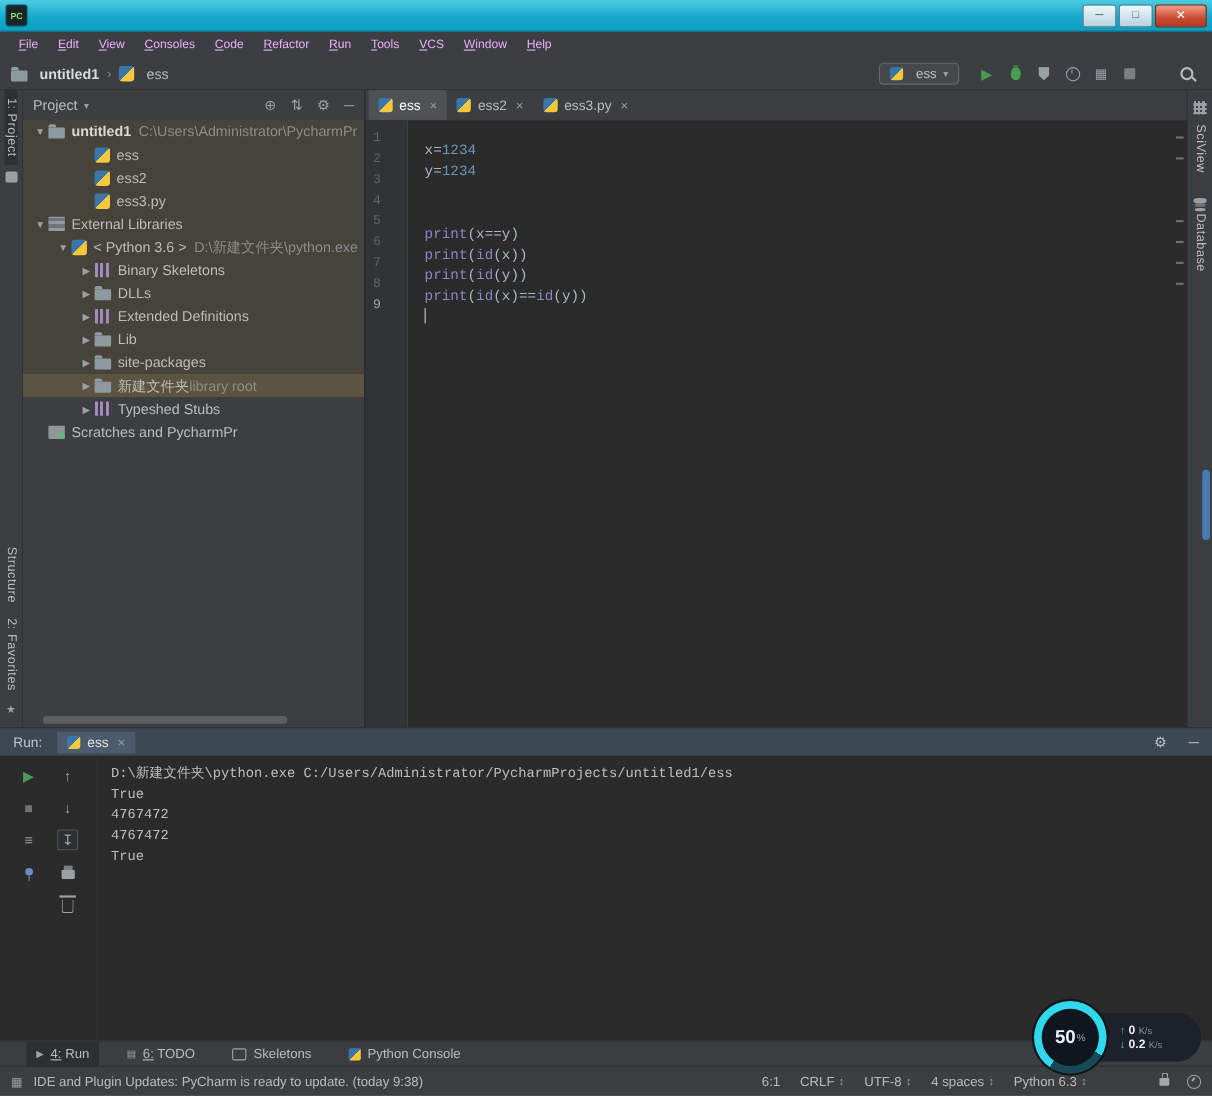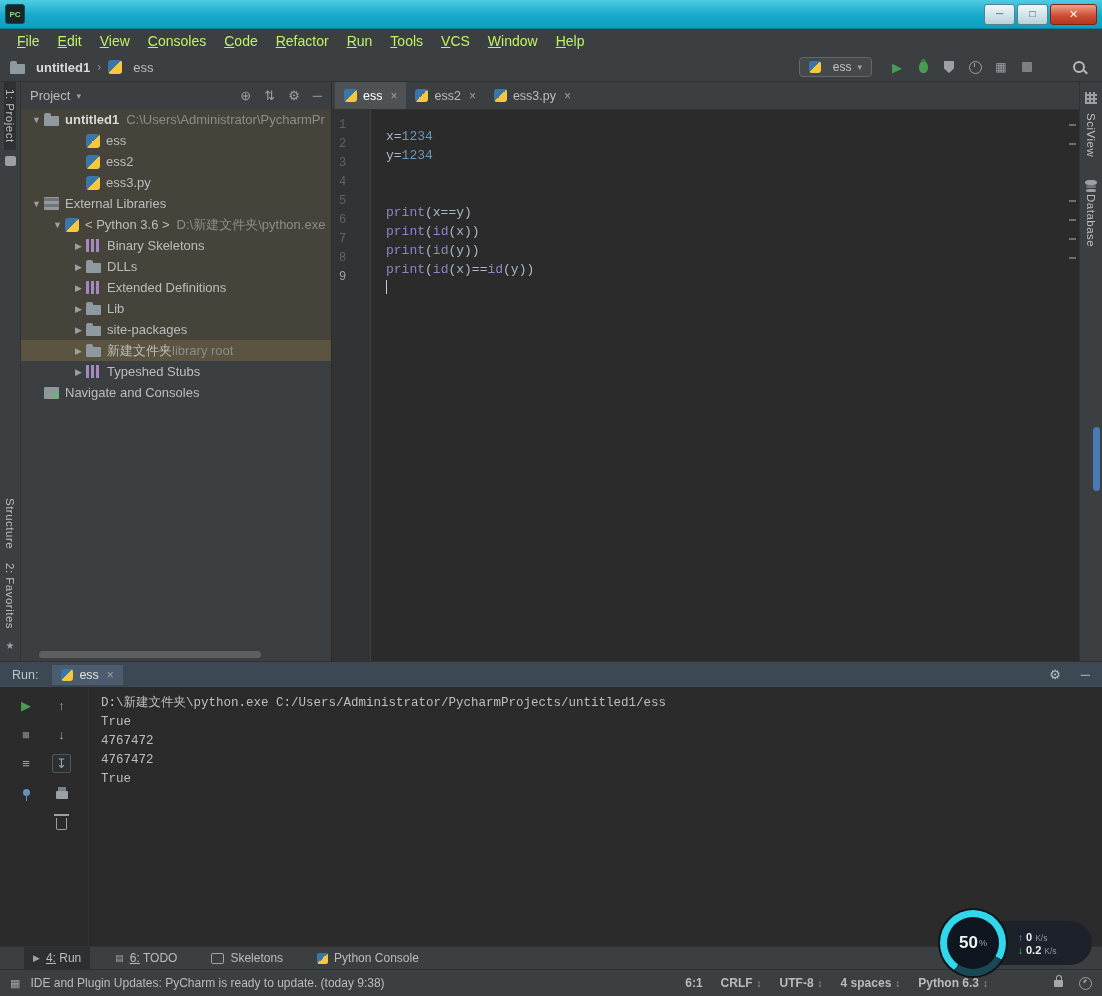--- a/index.html
+++ b/index.html
@@ -13,21 +13,21 @@
             color:#8ee06e;font-size:8px;font-weight:bold;display:flex;align-items:center;justify-content:center;margin-right:7px;}
   .title-text{font-size:12.5px;color:#0a262e;white-space:nowrap;overflow:hidden;text-overflow:ellipsis;max-width:820px;}
   .win-btns{margin-left:auto;display:flex;gap:2px;}
   .win-btn{width:29px;height:19px;border:1px solid #55828f;border-radius:3px;
            background:linear-gradient(#eef7fa,#b9d2db);color:#34505a;font-size:10px;line-height:1;
            display:flex;align-items:center;justify-content:center;}
   .win-btn.close{width:45px;background:linear-gradient(#efa188,#cc4a31 60%,#b03a22);border-color:#7d2413;color:#fff;font-size:11px;}
 
   
   .menubar{height:24px;flex:0 0 auto;display:flex;align-items:center;padding:0 8px;background:#3c3f41;}
-  .menu-item{display:inline-block;color:#bef264;font-size:14px;padding:2px 9px;}
+  .menu-item{display:inline-block;color:#f0abfc;font-size:11px;padding:2px 9px;}
   .mnemonic::first-letter{text-decoration:underline;}
 
   
   .navbar{height:28px;flex:0 0 auto;display:flex;align-items:center;padding:0 10px;background:#3c3f41;border-bottom:1px solid #2f3133;}
   .breadcrumb{display:flex;align-items:center;}
   .crumb{display:flex;align-items:center;gap:5px;color:#bbb;font-size:13px;}
   .crumb.bold .crumb-label{font-weight:bold;color:#dadada;}
   .crumb-sep{color:#8a8a8a;margin:0 7px;font-size:12px;}
   .nav-right{margin-left:auto;display:flex;align-items:center;}
   .run-combo{display:flex;align-items:center;gap:6px;background:#45494a;border:1px solid #646868;border-radius:4px;
@@ -131,21 +131,21 @@
   .bs-item{display:flex;align-items:center;gap:6px;color:#bbb;font-size:12px;padding:2px 9px;height:18px;}
   .bs-item.active{background:#2d3032;}
   .bs-glyph{color:#9fa3a6;font-size:9px;}
   .bs-terminal{width:11px;height:9px;border:1px solid #9fa3a6;border-radius:2px;}
   .bs-python{width:11px;height:11px;border-radius:2px;background:linear-gradient(135deg,#3a76a8 50%,#f5c83d 50%);}
 
   
   .statusbar{height:26px;flex:0 0 auto;background:#3c3f41;border-top:1px solid #2d2f30;display:flex;align-items:center;padding:0 10px;font-size:12px;color:#bbb;}
   .sb-toggle{color:#9da0a2;font-size:11px;margin-right:10px;}
   .sb-right{margin-left:auto;display:flex;align-items:center;gap:18px;margin-right:66px;}
-  .sb-item{display:flex;align-items:center;font-weight:bold;}
+  .sb-item{display:flex;align-items:center;}
   .sb-chevron{color:#9da0a2;font-size:10px;margin-left:4px;}
   .lock-shape{width:9px;height:7px;background:#a7a7a7;position:relative;border-radius:1px;}
   .lock-shape::before{content:"";position:absolute;top:-5px;left:1.5px;width:4px;height:4px;border:1.5px solid #a7a7a7;border-bottom:none;border-radius:4px 4px 0 0;}
   .gauge-shape{width:11px;height:11px;border:1.5px solid #9da0a2;border-radius:50%;position:relative;}
   .gauge-shape::before{content:"";position:absolute;left:4px;top:1px;width:1.5px;height:4px;background:#9da0a2;transform:rotate(40deg);}
 
   
   .net-widget{position:absolute;right:10px;bottom:20px;width:152px;height:66px;z-index:50;}
   .nw-pill{position:absolute;left:34px;top:11px;right:0;height:44px;background:#1d2129;border-radius:22px;
            display:flex;flex-direction:column;justify-content:center;gap:1px;padding-left:44px;box-sizing:border-box;}
@@ -324,21 +324,21 @@
             </div>
           </div>
           <div class="tree-row" style="padding-left: 50px;">
             <span class="tw">▶</span>
             <span class="icon cols"></span>
             <span class="tree-label">Typeshed Stubs</span>
           </div>
           <div class="tree-row" style="padding-left: 8px;">
             <span class="tw"></span>
             <span class="icon scratch"></span>
-            <span class="tree-label">Navigate and Consoles</span>
+            <span class="tree-label">Scratches and PycharmPr</span>
           </div>
         </div>
       <div class="hscroll"></div>
     </div>
 
     <div class="editor">
       <div class="tabbar">
           <div class="tab active">
             <span class="icon py"></span>
             <span class="tab-label">ess</span>

